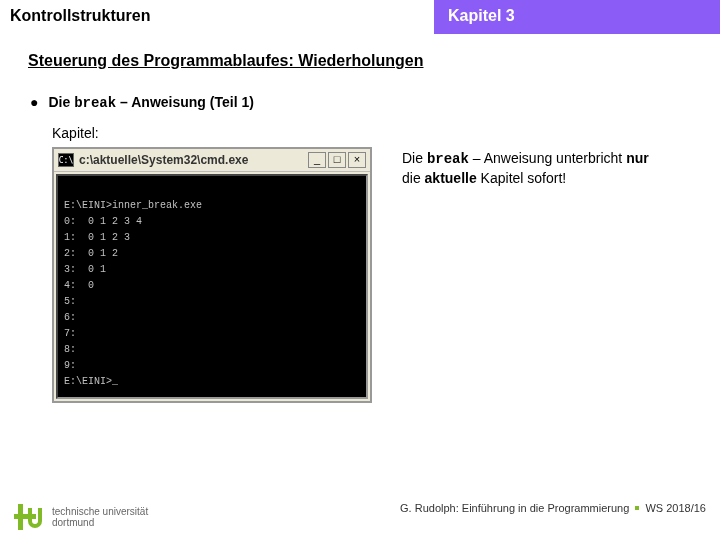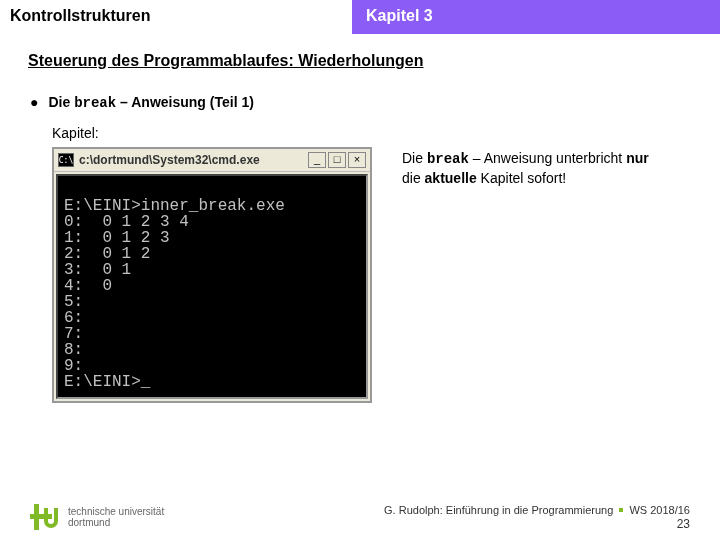--- a/index.html
+++ b/index.html
@@ -5,21 +5,21 @@
   * { box-sizing: border-box; margin: 0; padding: 0; }
   body {
     width: 720px; height: 540px;
     font-family: Arial, Helvetica, sans-serif;
     background: #fff;
     position: relative;
     color: #000;
   }
   .header-row { display: flex; height: 34px; }
   .header-left {
-    width: 352px; padding: 7px 10px;
+    width: 434px; padding: 7px 10px;
     font-weight: bold; font-size: 16px;
   }
   .header-right {
     flex: 1; background: #8b5cf6; color: #fff;
     padding: 7px 14px; font-weight: bold; font-size: 16px;
   }
   .content { padding: 18px 28px 0 28px; }
   .section-title { font-weight: bold; font-size: 16px; margin-bottom: 24px; text-decoration: underline; }
   .bullet-row { display: flex; align-items: baseline; margin-bottom: 14px; padding-left: 2px; }
   .bullet { font-size: 14px; margin-right: 10px; }
@@ -42,29 +42,29 @@
   .cmd-title { font-size: 12px; font-weight: bold; color: #333; flex: 1; }
   .cmd-btns { display: flex; gap: 2px; }
   .cmd-btn {
     width: 18px; height: 16px; background: #ece9d8; border: 1px solid #888;
     font-size: 11px; line-height: 13px; text-align: center; cursor: default;
     font-family: Arial;
   }
   .cmd-body {
     background: #000; color: #c0c0c0;
     font-family: 'Lucida Console','Courier New',monospace;
-    font-size: 16px; padding: 6px 6px 6px 6px;
+    font-size: 10px; padding: 6px 6px 6px 6px;
     min-height: 225px; white-space: pre; line-height: 16px;
     border: 2px inset #999; margin: 2px;
   }
   .side-note { font-size: 14px; line-height: 1.35; max-width: 260px; padding-top: 2px; }
   .side-note .code-inline { font-family: 'Courier New', monospace; font-weight: bold; }
   .footer {
     position: absolute; left: 0; right: 0; bottom: 8px;
-    display: flex; align-items: center; padding: 0 30px; gap: 48px;
+    display: flex; align-items: flex-start; padding: 0 14px; gap: 48px;
   }
   .tu-logo { display: flex; align-items: center; gap: 8px; }
   .tu-mark {
     width: 30px; height: 30px; position: relative;
   }
   .tu-mark .v { position:absolute; left:4px; top:2px; width:5px; height:26px; background:#80ba27; }
   .tu-mark .h { position:absolute; left:0; top:12px; width:22px; height:5px; background:#80ba27; }
   .tu-mark .u { position:absolute; left:14px; top:6px; width:14px; height:20px; border:4px solid #80ba27; border-top:none; border-radius:0 0 8px 8px; }
   .tu-text { font-size: 10px; color: #666; line-height: 1.1; }
   .footer-right { margin-left: auto; text-align: right; font-size: 11px; color: #333; }
@@ -88,21 +88,21 @@
       <span>Die </span><span class="code-inline">break</span><span> – Anweisung (Teil 1)</span>
     </span>
   </div>
 
   <div class="output-label">Kapitel:</div>
 
   <div class="two-col">
     <div class="cmd-window">
       <div class="cmd-titlebar">
         <div class="cmd-icon">C:\</div>
-        <div class="cmd-title">c:\dortmund\System32\cmd.exe</div>
+        <div class="cmd-title">c:\aktuelle\System32\cmd.exe</div>
         <div class="cmd-btns">
           <div class="cmd-btn">_</div>
           <div class="cmd-btn">□</div>
           <div class="cmd-btn">×</div>
         </div>
       </div>
       <div class="cmd-body">
 E:\EINI&gt;inner_break.exe
 0:  0 1 2 3 4
 1:  0 1 2 3
@@ -134,15 +134,14 @@
       <div>technische universität</div>
       <div>dortmund</div>
     </div>
   </div>
   <div class="footer-right">
     <div>
       <span>G. Rudolph: Einführung in die Programmierung</span>
       <span class="sep-dot"></span>
       <span>WS 2018/16</span>
     </div>
-    <div class="slidenum">23</div>
   </div>
 </div>
 
 </body></html>

